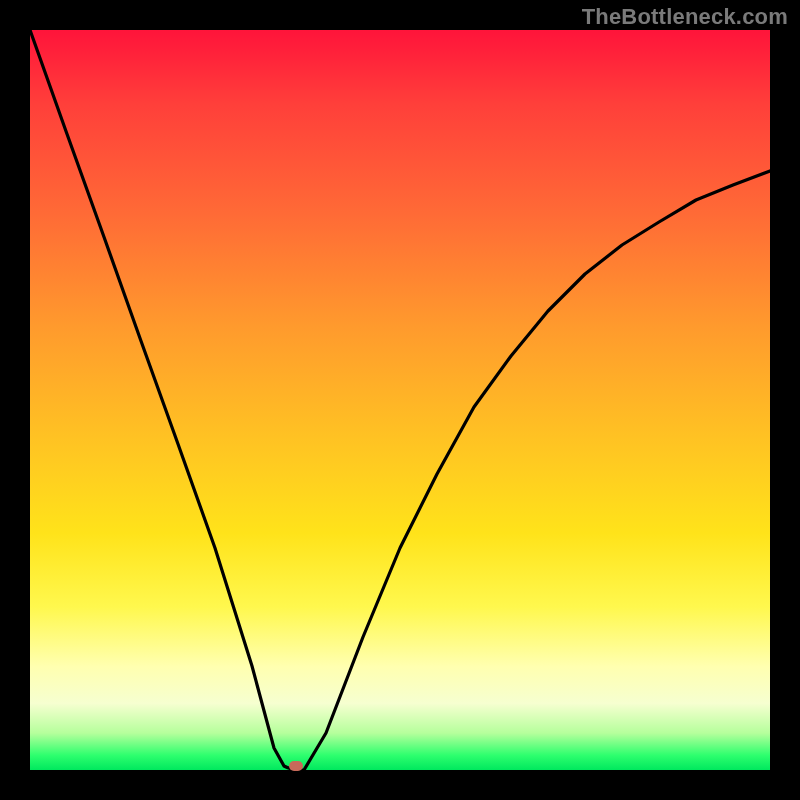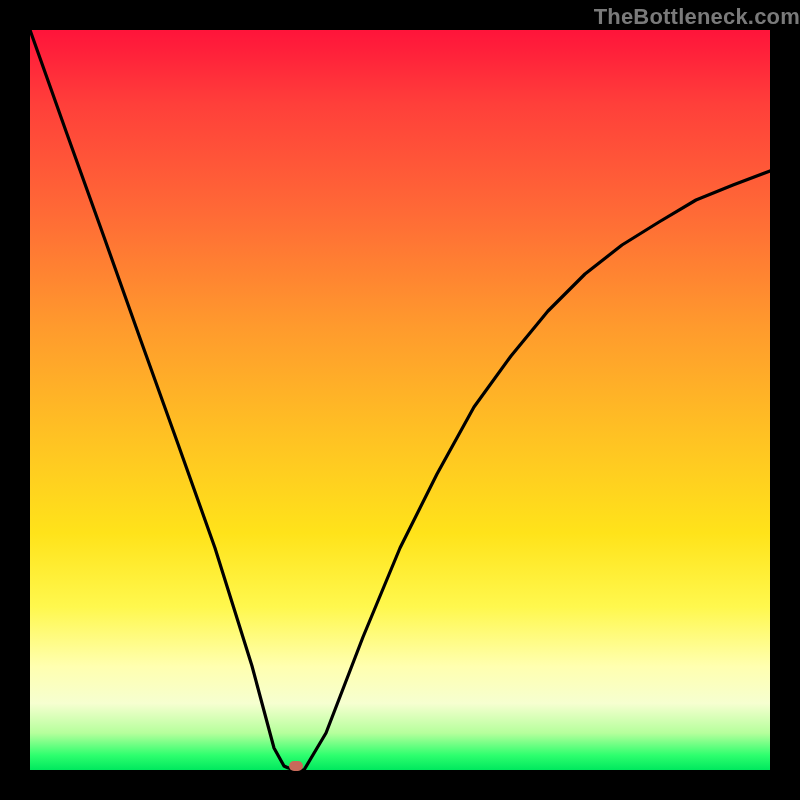--- a/index.html
+++ b/index.html
@@ -36,21 +36,21 @@
       #ffffb0 86%,
       #f6ffd0 91%,
       #b6ff9c 95%,
       #2eff6e 98%,
       #00e85e 100%
     );
   }
   .watermark {
     position: absolute;
     top: 4px;
-    right: 0;
+    right: 12px;
     color: #7a7a7a;
     font-size: 22px;
     font-weight: 600;
     letter-spacing: 0.2px;
     user-select: none;
   }
   svg.curve {
     position: absolute;
     left: 0;
     top: 0;

